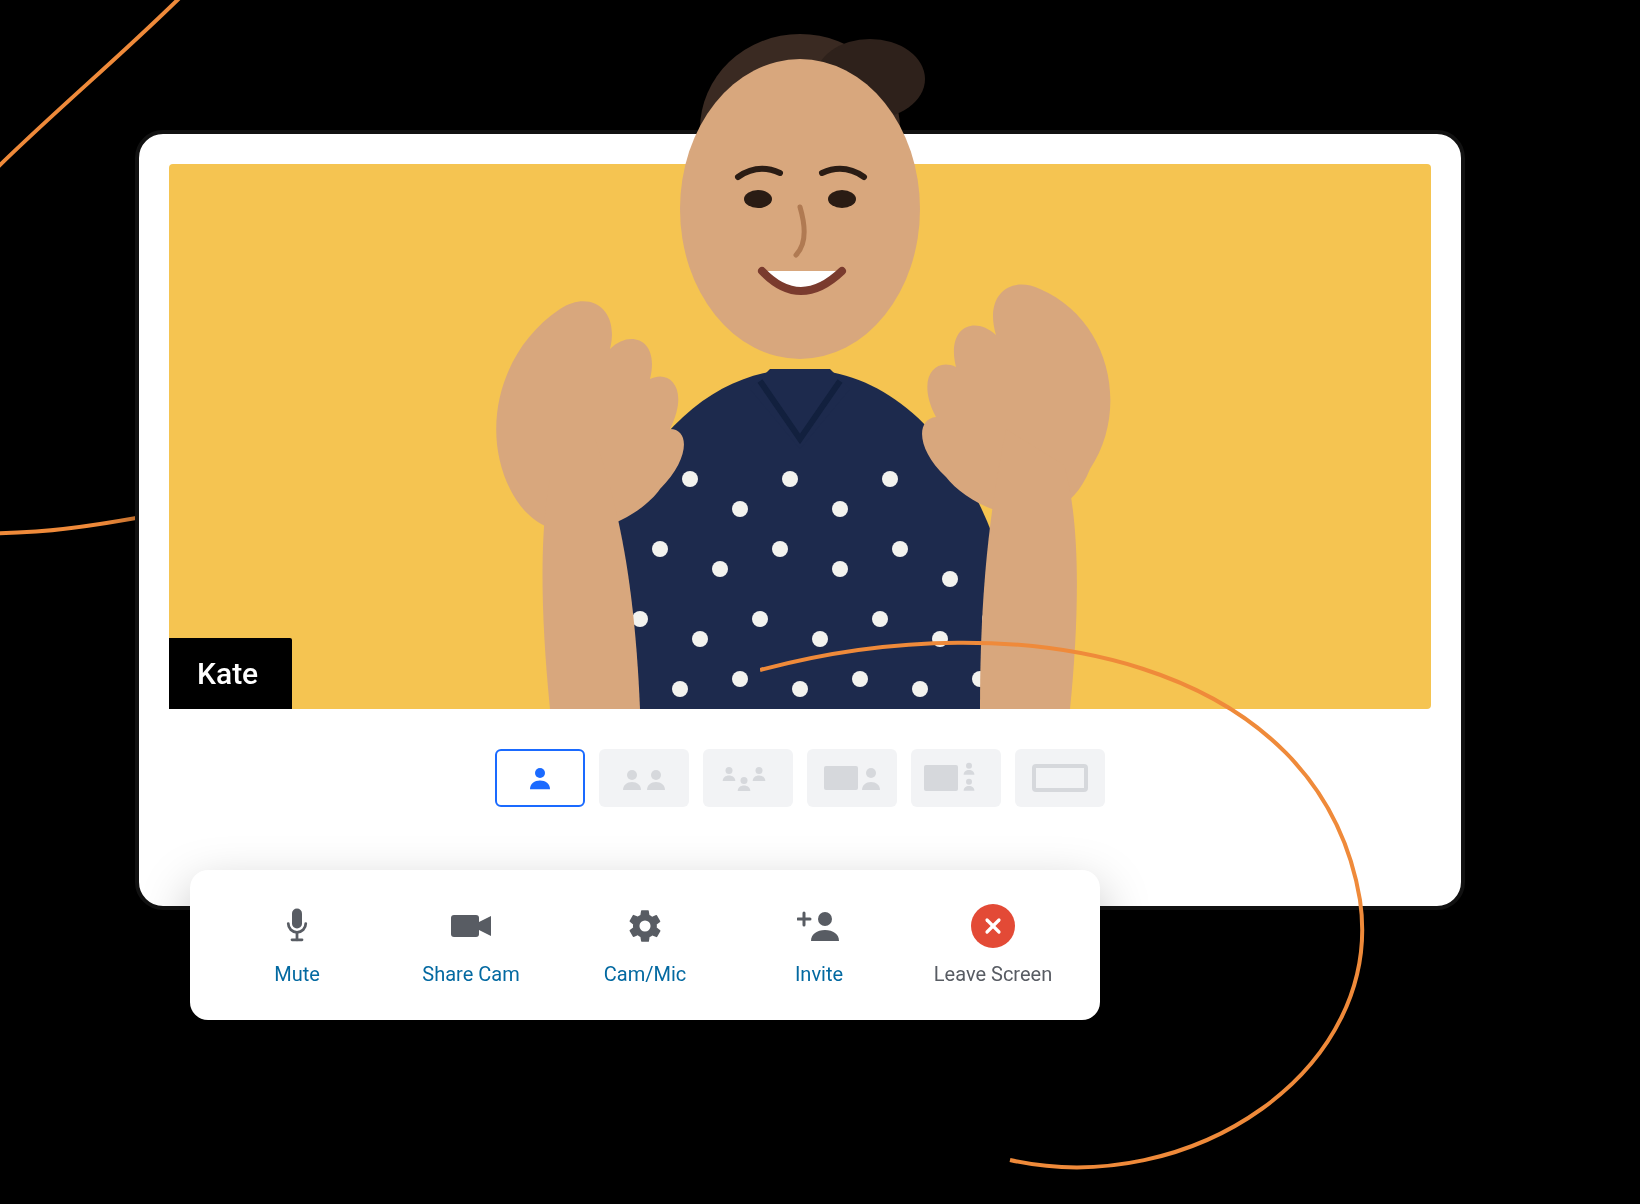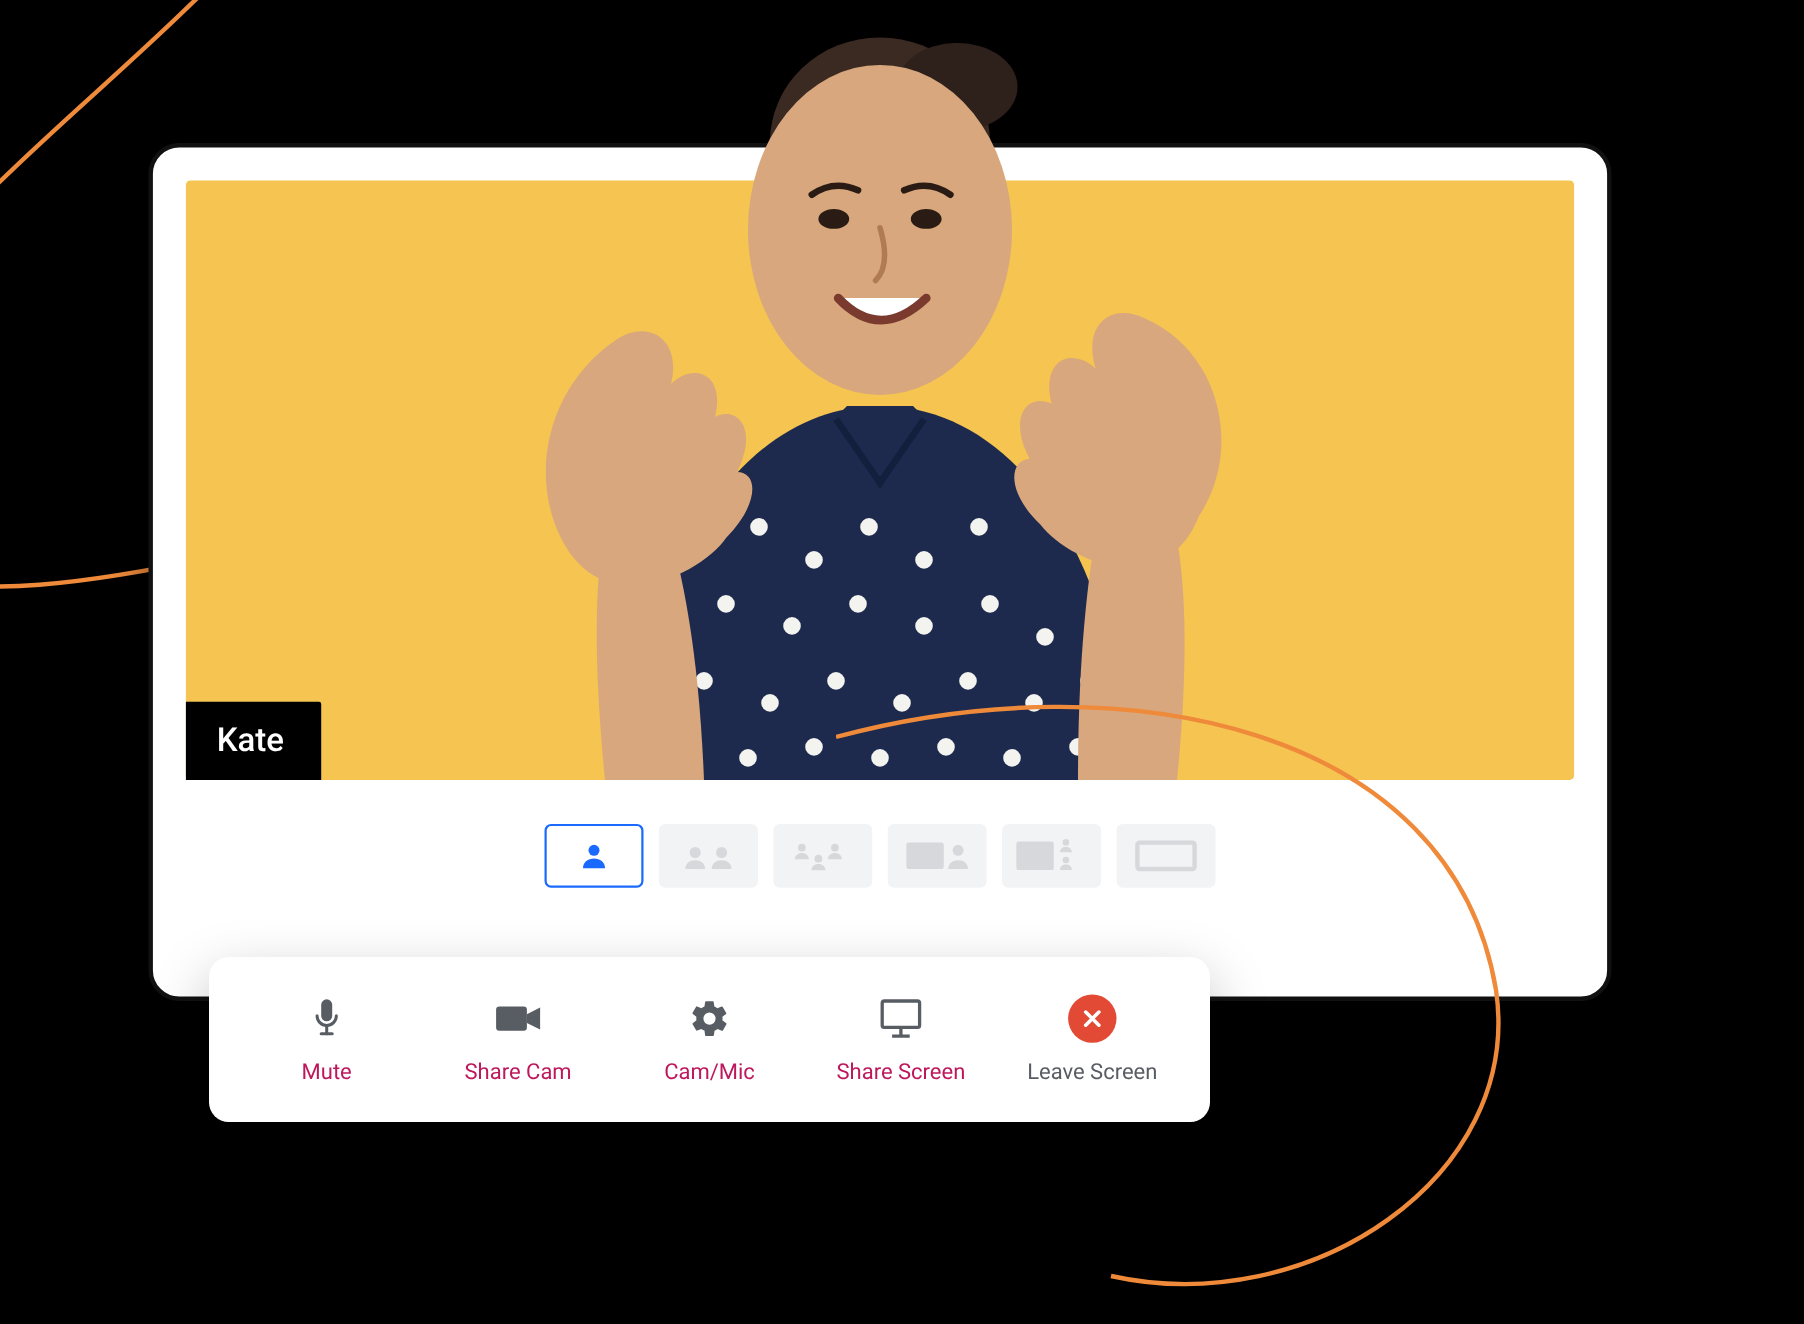--- a/index.html
+++ b/index.html
@@ -115,21 +115,21 @@
     padding: 10px 0;
   }
   .tool-btn .icon-slot {
     height: 44px;
     display:flex;
     align-items:center;
     justify-content:center;
   }
   .tool-btn .label {
     font-size: 20px;
-    color: #be185d;
+    color: #0369a1;
     white-space: nowrap;
   }
   .tool-btn.leave .label { color: #585c63; }
 
   .leave-circle {
     width: 44px; height: 44px;
     border-radius: 50%;
     background: #e34a36;
     display:flex; align-items:center; justify-content:center;
   }
@@ -315,31 +315,32 @@
 
   <div class="tool-btn">
     <div class="icon-slot">
       <svg width="38" height="38" viewBox="0 0 24 24" fill="#585c63">
         <path d="M19.4 13a7.8 7.8 0 0 0 .1-1 7.8 7.8 0 0 0-.1-1l2.1-1.6a.5.5 0 0 0 .1-.6l-2-3.5a.5.5 0 0 0-.6-.2l-2.5 1a7.6 7.6 0 0 0-1.7-1l-.4-2.6A.5.5 0 0 0 14 2h-4a.5.5 0 0 0-.5.4L9.1 5a7.6 7.6 0 0 0-1.7 1l-2.5-1a.5.5 0 0 0-.6.2l-2 3.5a.5.5 0 0 0 .1.6L4.5 11a7.8 7.8 0 0 0-.1 1 7.8 7.8 0 0 0 .1 1l-2.1 1.6a.5.5 0 0 0-.1.6l2 3.5a.5.5 0 0 0 .6.2l2.5-1a7.6 7.6 0 0 0 1.7 1l.4 2.6A.5.5 0 0 0 10 22h4a.5.5 0 0 0 .5-.4l.4-2.6a7.6 7.6 0 0 0 1.7-1l2.5 1a.5.5 0 0 0 .6-.2l2-3.5a.5.5 0 0 0-.1-.6Zm-7.4 2.5A3.5 3.5 0 1 1 15.5 12 3.5 3.5 0 0 1 12 15.5Z"></path>
       </svg>
     </div>
     <span class="label">Cam/Mic</span>
   </div>
 
+
   <div class="tool-btn">
     <div class="icon-slot">
-      <svg width="42" height="40" viewBox="0 0 42 40" fill="none" stroke="#585c63" stroke-width="3">
-        <rect x="4" y="4" width="34" height="24" rx="2"></rect>
-        <line x1="21" y1="28" x2="21" y2="36"></line>
-        <line x1="13" y1="36" x2="29" y2="36"></line>
-      </svg>
-    </div>
-    <span class="label">Share Screen</span>
-  </div>
-
+      <svg width="44" height="34" viewBox="0 0 44 34" fill="#585c63">
+        <circle cx="28" cy="10" r="7"></circle>
+        <path d="M14 32c0-7 6-11 14-11s14 4 14 11H14z"></path>
+        <line x1="7" y1="4" x2="7" y2="16" stroke="#585c63" stroke-width="3" stroke-linecap="round"></line>
+        <line x1="1" y1="10" x2="13" y2="10" stroke="#585c63" stroke-width="3" stroke-linecap="round"></line>
+      </svg>
+    </div>
+    <span class="label">Invite</span>
+  </div>
 
   <div class="tool-btn leave">
     <div class="icon-slot">
       <div class="leave-circle">
         <svg width="20" height="20" viewBox="0 0 20 20">
           <line x1="4" y1="4" x2="16" y2="16" stroke="#fff" stroke-width="3.2" stroke-linecap="round"></line>
           <line x1="16" y1="4" x2="4" y2="16" stroke="#fff" stroke-width="3.2" stroke-linecap="round"></line>
         </svg>
       </div>
     </div>

